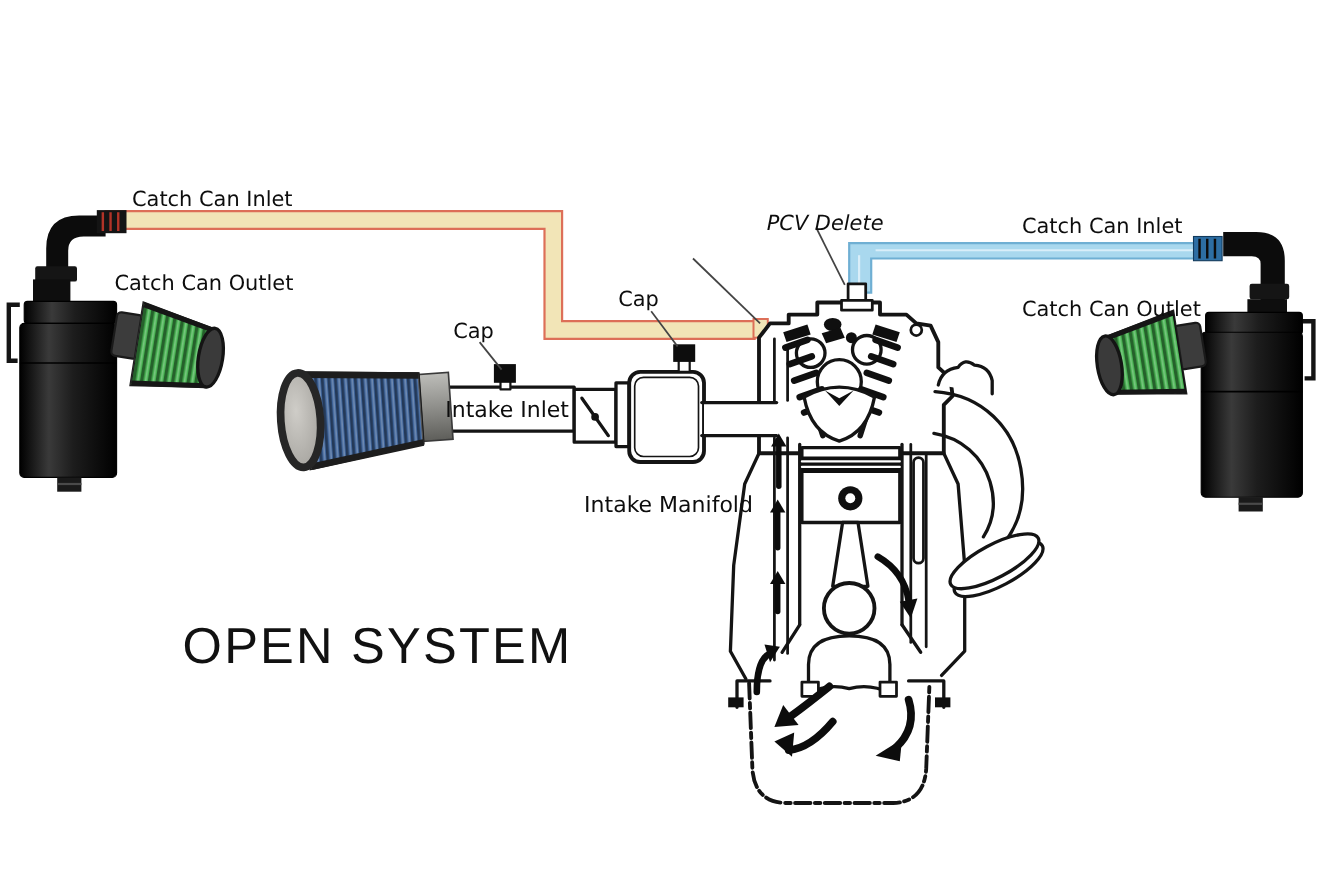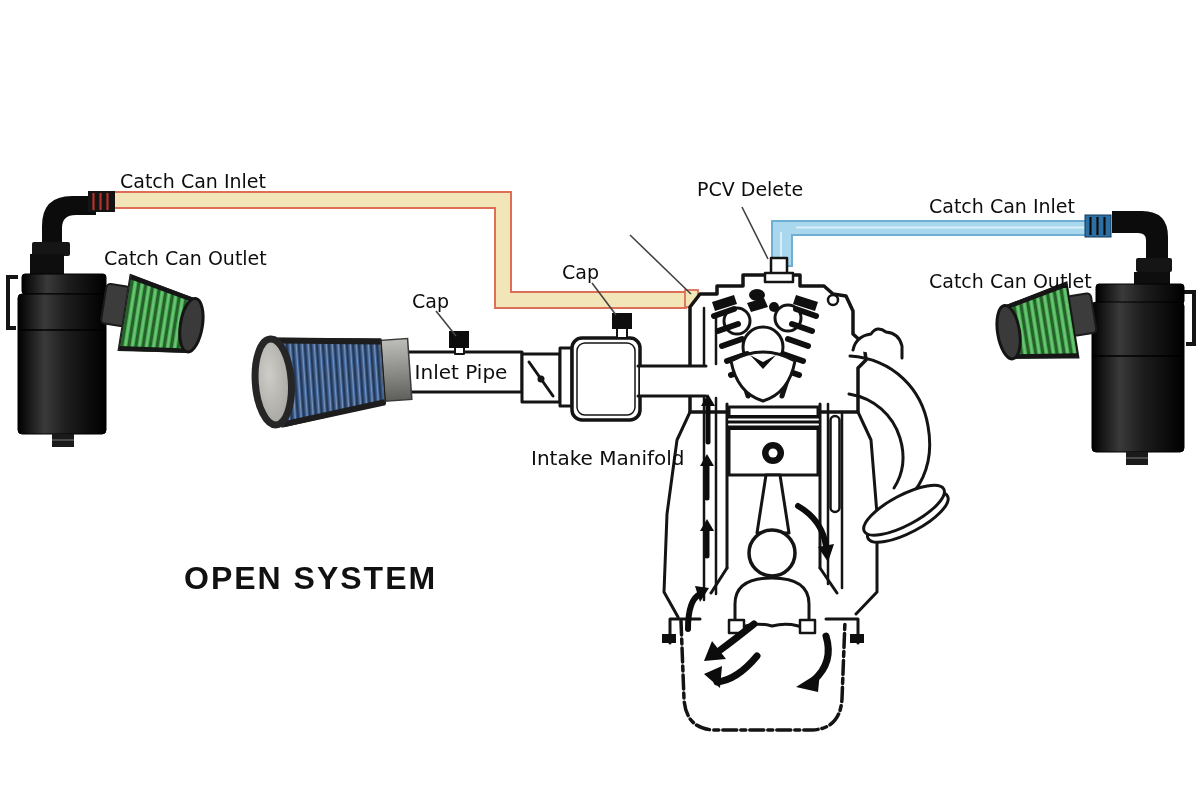--- a/index.html
+++ b/index.html
@@ -2,23 +2,23 @@
 <html><head>
 <meta charset="utf-8">
 <style>
   html,body{margin:0;padding:0;background:#fff;}
   .stage{position:relative;width:1200px;height:800px;background:#fff;overflow:hidden;
          font-family:"DejaVu Sans","Liberation Sans",sans-serif;color:#0d0d0d;margin-top:44px;}
   .stage svg{position:absolute;left:0;top:0;}
   .lbl{position:absolute;font-size:19px;line-height:22px;color:#0d0d0d;white-space:nowrap;}
   .lbl.md{font-size:20px;}
   .lbl.center{text-align:center;white-space:normal;}
-  .title{position:absolute;left:184px;top:516px;
+  .title{position:absolute;left:166px;top:516px;
          font-family:"Liberation Sans","DejaVu Sans",sans-serif;
-         font-weight:700;font-size:32px;letter-spacing:2px;color:#111;}
+         font-weight:400;font-size:46px;letter-spacing:2px;color:#111;}
 </style>
 </head>
 <body>
 
 <div class="stage">
 
 <svg width="1200" height="800" viewBox="0 0 1200 800">
   <defs>
     <linearGradient id="canGrad" x1="0" y1="0" x2="1" y2="0">
       <stop offset="0" stop-color="#000000"></stop>
@@ -252,24 +252,24 @@
     <line x1="436" y1="267" x2="456" y2="292"></line>
     <line x1="592" y1="239" x2="616" y2="271"></line>
     <line x1="630" y1="191" x2="691" y2="250"></line>
     <line x1="742" y1="163" x2="768" y2="215"></line>
   </g>
 </svg>
 
 <div class="lbl" style="left:120px;top:126px;">Catch Can Inlet</div>
 <div class="lbl" style="left:104px;top:203px;">Catch Can Outlet</div>
 <div class="lbl" style="left:412px;top:246px;">Cap</div>
-<div class="lbl md" style="left:402px;top:317px;width:118px;text-align:center;">Inlet Pipe</div>
+<div class="lbl md" style="left:402px;top:317px;width:118px;text-align:center;">Intake Inlet</div>
 <div class="lbl md" style="left:531px;top:403px;">Intake Manifold</div>
 <div class="lbl" style="left:562px;top:217px;">Cap</div>
 <div class="lbl center" style="left:544px;top:139px;width:164px;line-height:26px;">
 </div>
-<div class="lbl" style="left:697px;top:134px;">PCV Delete</div>
+<div class="lbl" style="left:697px;top:148px;font-style:italic;">PCV Delete</div>
 <div class="lbl" style="left:929px;top:151px;">Catch Can Inlet</div>
 <div class="lbl" style="left:929px;top:226px;">Catch Can Outlet</div>
 
 <div class="title">OPEN SYSTEM</div>
 
 </div>
 
 </body></html>

